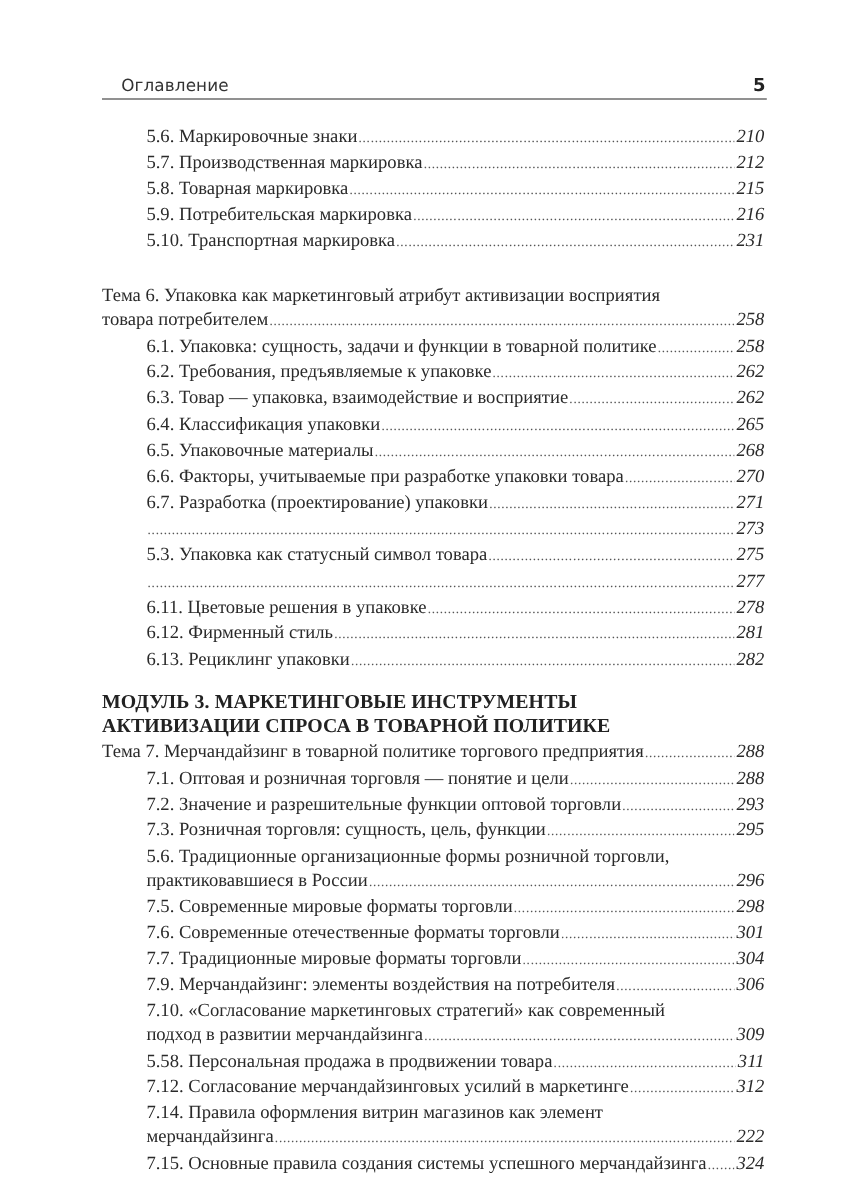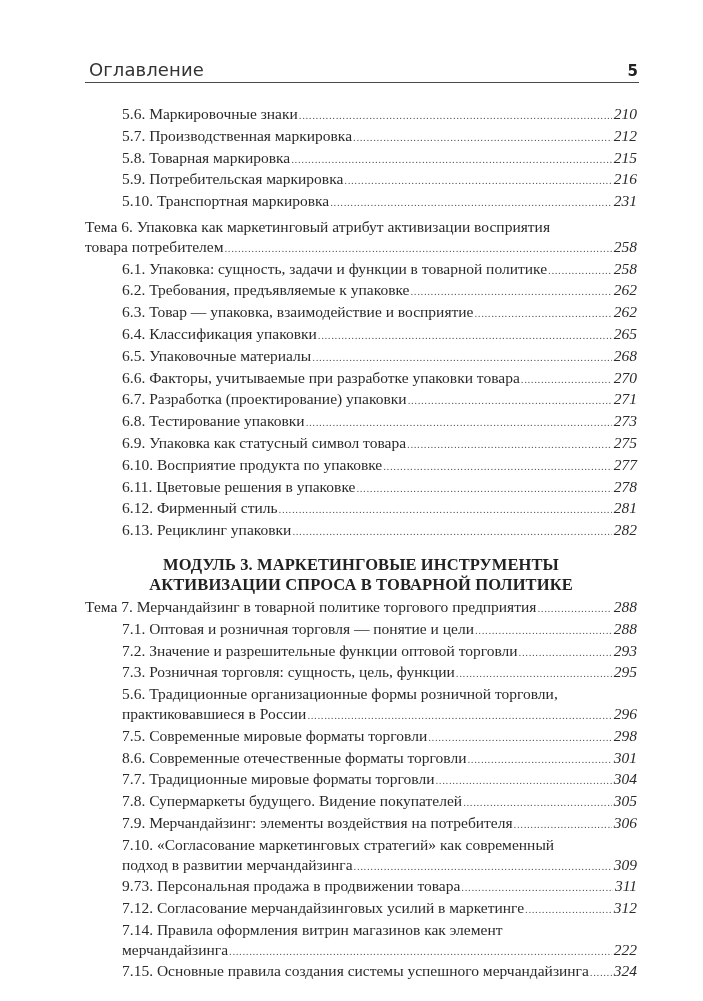--- a/index.html
+++ b/index.html
@@ -17,24 +17,24 @@
     .running-head {
       position: absolute;
       left: 85px;
       top: 62px;
       width: 554px;
       height: 20px;
       border-bottom: 1.6px solid #4a4a4a;
     }
     .running-head .title {
       position: absolute;
-      left: 4px;
+      left: 16px;
       bottom: 2px;
       font-family: "DejaVu Sans", sans-serif;
-      font-size: 18px;
+      font-size: 14px;
       color: #333333;
       letter-spacing: 0.1px;
     }
     .running-head .page-num {
       position: absolute;
       right: 1px;
       bottom: 2px;
       font-family: "DejaVu Sans", sans-serif;
       font-weight: bold;
       font-size: 15px;
@@ -84,24 +84,24 @@
     }
     .entry .row .leader::after {
       content: "........................................................................................................................................................................................................................................................";
     }
     .entry .row .page {
       flex: 0 0 auto;
       text-align: right;
       font-style: italic;
     }
     .gap-before-topic {
-      margin-top: 4px;
+      margin-top: 24px;
     }
     .module-heading {
-      text-align: center;
+      text-align: left;
       font-family: "Liberation Serif", serif;
       font-weight: bold;
       font-size: 16.5px;
       line-height: 20px;
       color: #222222;
       margin-top: 13px;
       margin-bottom: 2px;
       letter-spacing: 0.1px;
     }
     .module-heading div {
@@ -206,35 +206,33 @@
   </div>
   <div class="entry sub">
     <div class="row">
         <span class="text">6.7. Разработка (проектирование) упаковки</span>
         <span class="leader"></span>
         <span class="page">271</span>
       </div>
   </div>
   <div class="entry sub">
     <div class="row">
-        <span class="text">6.8. Тестирование упаковки</span>
         <span class="leader"></span>
         <span class="page">273</span>
       </div>
   </div>
   <div class="entry sub">
     <div class="row">
-        <span class="text">6.9. Упаковка как статусный символ товара</span>
+        <span class="text">5.3. Упаковка как статусный символ товара</span>
         <span class="leader"></span>
         <span class="page">275</span>
       </div>
   </div>
   <div class="entry sub">
     <div class="row">
-        <span class="text">6.10. Восприятие продукта по упаковке</span>
         <span class="leader"></span>
         <span class="page">277</span>
       </div>
   </div>
   <div class="entry sub">
     <div class="row">
         <span class="text">6.11. Цветовые решения в упаковке</span>
         <span class="leader"></span>
         <span class="page">278</span>
       </div>
@@ -297,57 +295,50 @@
   </div>
   <div class="entry sub">
     <div class="row">
         <span class="text">7.5. Современные мировые форматы торговли</span>
         <span class="leader"></span>
         <span class="page">298</span>
       </div>
   </div>
   <div class="entry sub">
     <div class="row">
-        <span class="text">8.6. Современные отечественные форматы торговли</span>
+        <span class="text">7.6. Современные отечественные форматы торговли</span>
         <span class="leader"></span>
         <span class="page">301</span>
       </div>
   </div>
   <div class="entry sub">
     <div class="row">
         <span class="text">7.7. Традиционные мировые форматы торговли</span>
         <span class="leader"></span>
         <span class="page">304</span>
       </div>
   </div>
   <div class="entry sub">
     <div class="row">
-        <span class="text">7.8. Супермаркеты будущего. Видение покупателей</span>
-        <span class="leader"></span>
-        <span class="page">305</span>
-      </div>
-  </div>
-  <div class="entry sub">
-    <div class="row">
         <span class="text">7.9. Мерчандайзинг: элементы воздействия на потребителя</span>
         <span class="leader"></span>
         <span class="page">306</span>
       </div>
   </div>
   <div class="entry sub">
     <span class="first-line">7.10. «Согласование маркетинговых стратегий» как современный</span>
     <div class="row">
         <span class="text">подход в развитии мерчандайзинга</span>
         <span class="leader"></span>
         <span class="page">309</span>
       </div>
   </div>
   <div class="entry sub">
     <div class="row">
-        <span class="text">9.73. Персональная продажа в продвижении товара</span>
+        <span class="text">5.58. Персональная продажа в продвижении товара</span>
         <span class="leader"></span>
         <span class="page">311</span>
       </div>
   </div>
   <div class="entry sub">
     <div class="row">
         <span class="text">7.12. Согласование мерчандайзинговых усилий в маркетинге</span>
         <span class="leader"></span>
         <span class="page">312</span>
       </div>

